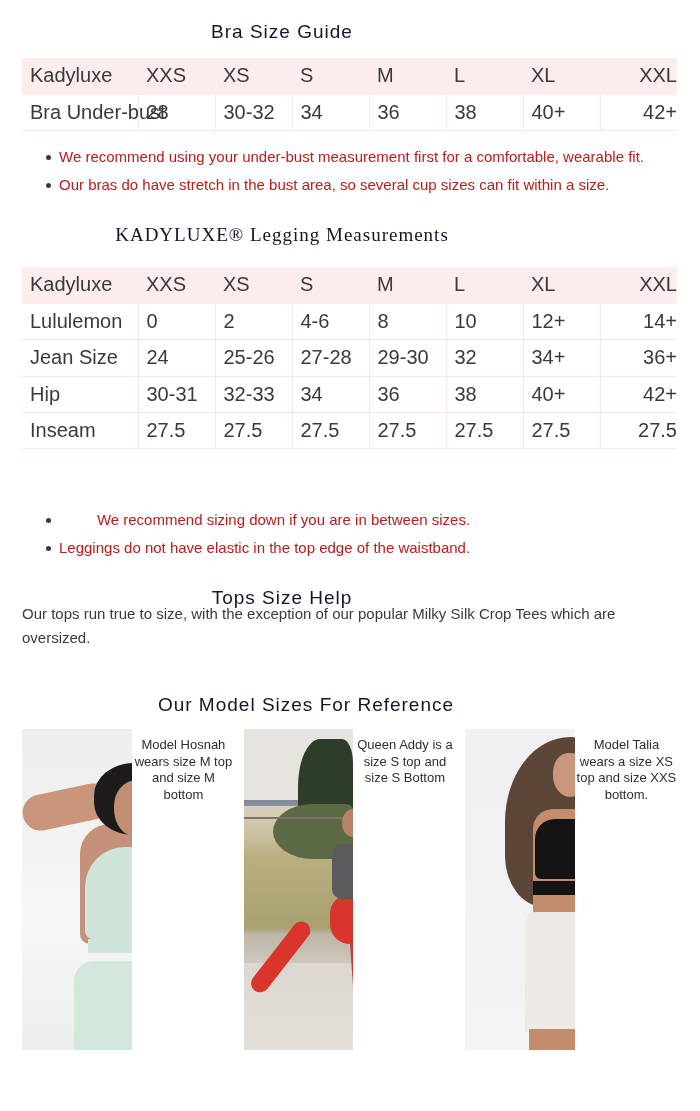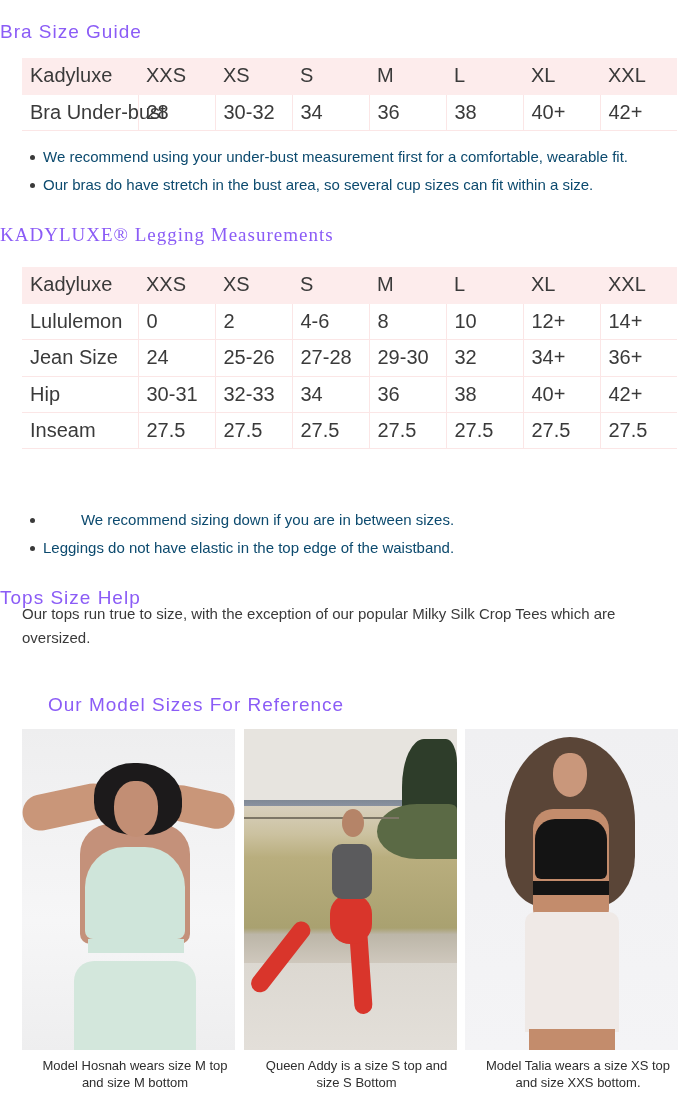--- a/index.html
+++ b/index.html
@@ -1,46 +1,46 @@
 <!DOCTYPE html>
 <html><head>
   <meta charset="utf-8">
   <style>
     * { box-sizing: border-box; margin: 0; padding: 0; }
     html, body { width: 700px; height: 1111px; background: #ffffff; overflow: hidden; }
     body { font-family: "Liberation Sans", "DejaVu Sans", sans-serif; color: #3a3a3a; position: relative; }
 
     .heading {
-      position: absolute; left: 0; width: 564px; 
-      color: #8b5cf6; font-size: 19px; letter-spacing: 1px; font-weight: 400;
+      position: absolute; left: 0; width: 564px; text-align: center;
+      color: #0f172a; font-size: 19px; letter-spacing: 1px; font-weight: 400;
     }
 
     table.size {
       position: absolute; left: 22px; width: 654px;
       border-collapse: collapse; table-layout: fixed; font-size: 20px; color: #3a3a3a;
     }
     table.size col.c0 { width: 116px; }
     table.size col.cn { width: 77px; }
     table.size td {
       height: 36.4px; padding: 0 0 0 8px; vertical-align: middle;
       border-bottom: 1px solid #fbe6e6; border-right: 1px solid #fbe6e6; white-space: nowrap;
     }
-    table.size td:last-child { border-right: none; }
+    table.size td:last-child { border-right: none; text-align: right; }
     table.size tr.head td { background: #fdecec; border-right: none; border-bottom: 1px solid #fdecec; }
 
-    ul.notes { position: absolute; left: 30px; list-style: none; font-size: 15px; color: #0c4a6e; }
+    ul.notes { position: absolute; left: 46px; list-style: none; font-size: 15px; color: #b91c1c; }
     ul.notes li { position: relative; padding-left: 13px; height: 28px; line-height: 22px; }
     ul.notes li::before {
       content: ""; position: absolute; left: 0; top: 9px; width: 5px; height: 5px; border-radius: 50%; background: #3a3a3a;
     }
 
     .para { position: absolute; left: 22px; width: 650px; font-size: 15px; line-height: 24px; color: #3a3a3a; }
 
     .models { position: absolute; left: 22px; top: 729px; width: 656px; display: flex; justify-content: space-between; }
-    .model { width: 213px; display: flex; flex-direction: column; align-items: flex-end; }
+    .model { width: 213px; display: flex; flex-direction: row; align-items: flex-start; }
     .photo { width: 213px; height: 321px; position: relative; overflow: hidden; }
     .caption { margin-top: 8px; font-size: 13px; line-height: 16.5px; text-align: center; color: #2e2e2e; width: 200px; }
 
     
     .p1 { background: linear-gradient(180deg, #eeeeef 0%, #f6f6f7 60%, #eeeeef 100%); }
     .p1 .hair { position: absolute; left: 72px; top: 34px; width: 88px; height: 72px; background: #1c1a1b; border-radius: 45% 50% 40% 45%; }
     .p1 .face { position: absolute; left: 92px; top: 52px; width: 44px; height: 56px; background: #c28e74; border-radius: 45% 45% 50% 50%; }
     .p1 .arm-l { position: absolute; left: 0px; top: 60px; width: 90px; height: 36px; background: #c99679; border-radius: 40px; transform: rotate(-12deg); }
     .p1 .arm-r { position: absolute; left: 140px; top: 60px; width: 73px; height: 36px; background: #c99679; border-radius: 40px; transform: rotate(12deg); }
     .p1 .torso { position: absolute; left: 58px; top: 95px; width: 110px; height: 120px; background: #c4917a; border-radius: 30px 30px 10px 10px; }

